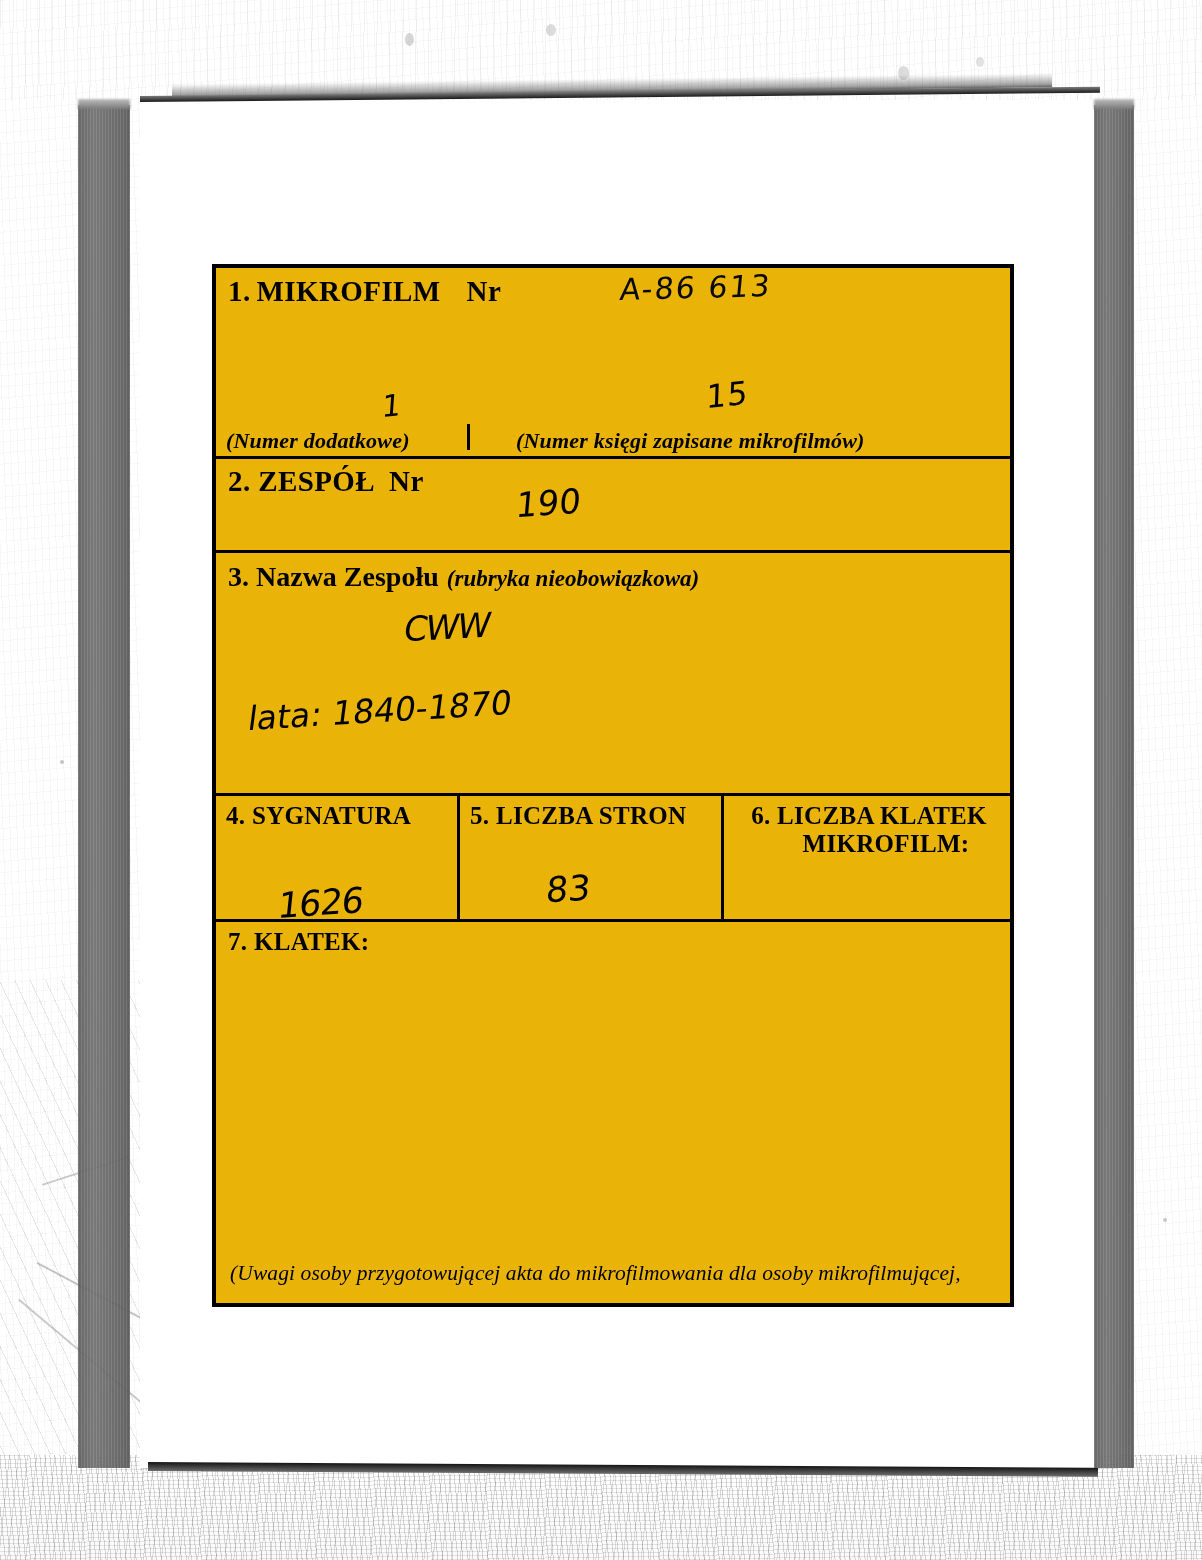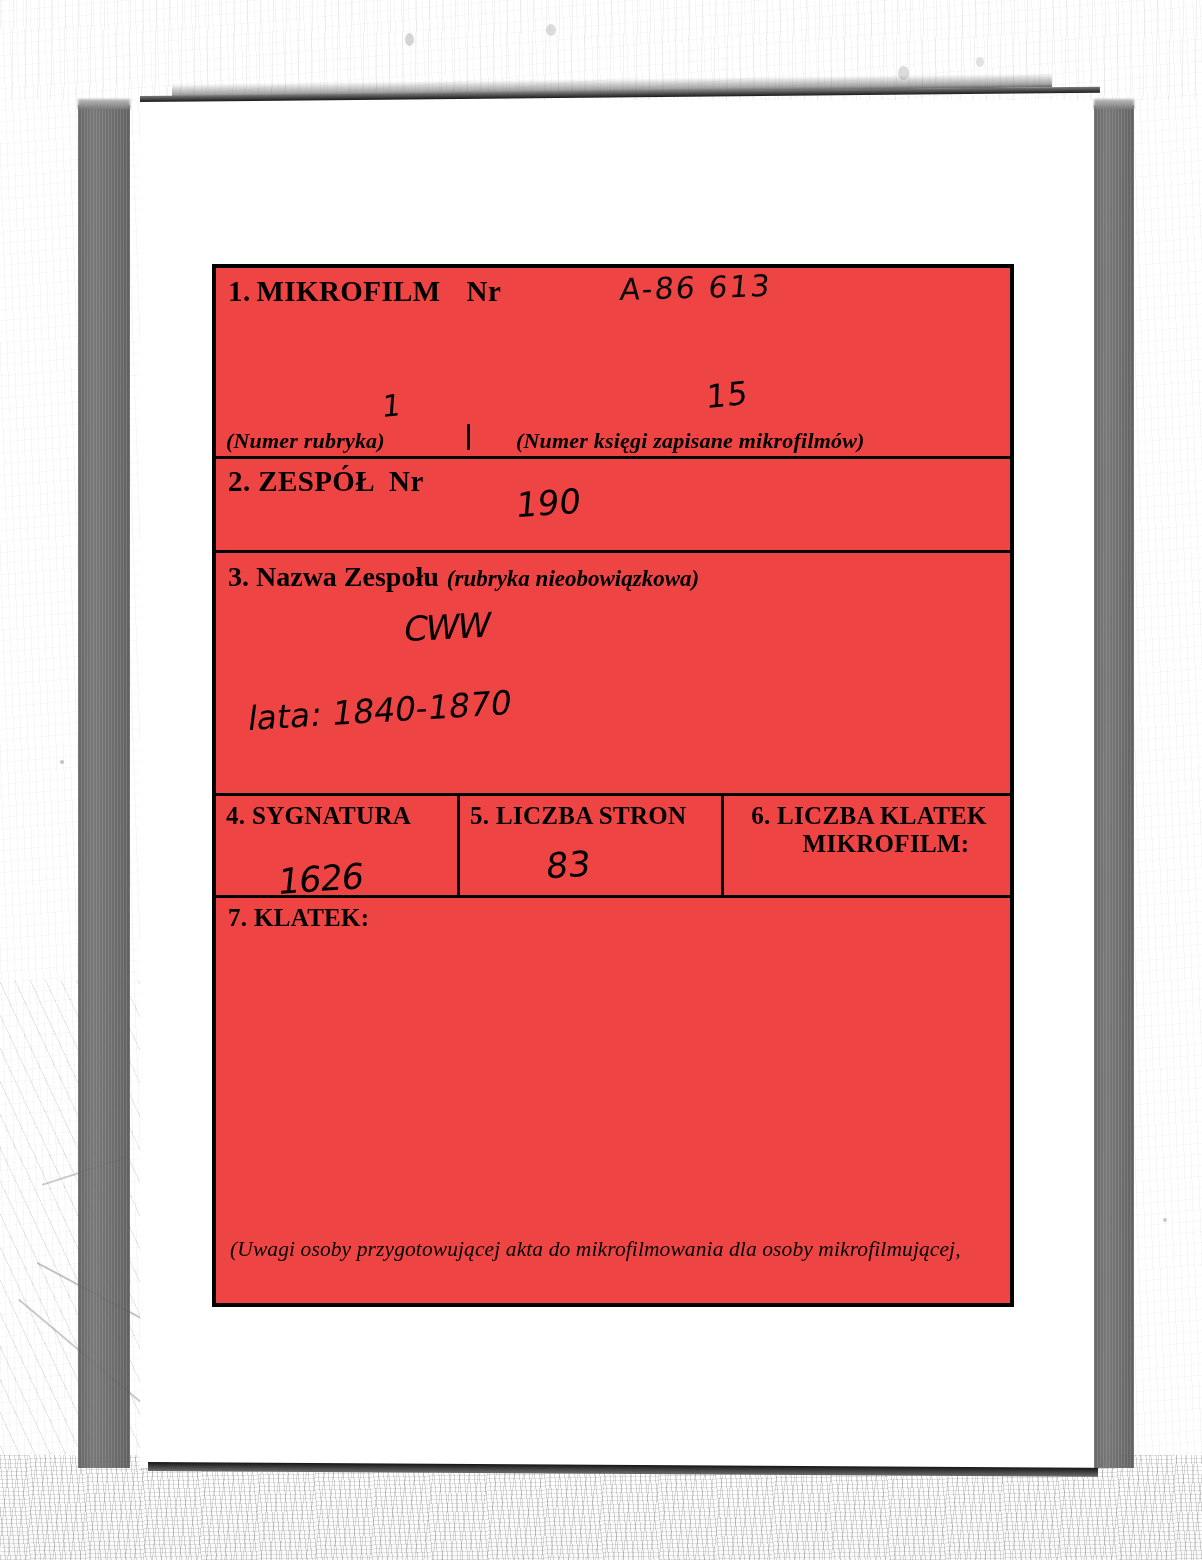--- a/index.html
+++ b/index.html
@@ -77,21 +77,21 @@
     position:absolute;height:10px;
     background:linear-gradient(180deg,#bdbdbd,#7a7a7a);
     filter:blur(1px);
   }
 
   
   #form-table{
     position:absolute;left:212px;top:264px;width:802px;height:1043px;
     border:4px solid #000;
     box-sizing:border-box;
-    background:#ef4444;
+    background:#eab308;
   }
   .row{position:relative;box-sizing:border-box;}
   .row-sep{border-bottom:3px solid #000;}
 
   
   #row-mikrofilm{height:191px;}
   #label-mikrofilm{
     position:absolute;left:12px;top:7px;
     font-size:29px;font-weight:bold;letter-spacing:.4px;
   }
@@ -156,21 +156,21 @@
     transform:rotate(-3deg) skewX(-12deg);
   }
   #value-nazwa-2{
     position:absolute;left:32px;top:138px;
     font-family:"DejaVu Sans", sans-serif;
     font-size:33px;letter-spacing:0px;
     transform:rotate(-3.5deg) skewX(-11deg);
   }
 
   
-  #row-counts{height:102px;display:flex;}
+  #row-counts{height:126px;display:flex;}
   .count-cell{position:relative;box-sizing:border-box;}
   #cell-sygnatura{width:244px;border-right:3px solid #000;}
   #cell-liczba-stron{width:264px;border-right:3px solid #000;}
   #cell-liczba-klatek{flex:1;}
   .count-head{
     position:absolute;top:6px;left:10px;right:6px;
     font-size:25px;font-weight:bold;letter-spacing:.3px;
   }
   #head-liczba-klatek{text-align:center;}
   #head-liczba-klatek .l2{display:block;margin-left:34px;}
@@ -229,21 +229,21 @@
 
 <div id="form-table">
 
   <div class="row row-sep" id="row-mikrofilm">
     <div id="label-mikrofilm">
       <span class="num">1.</span><span>MIKROFILM</span><span class="nr">Nr</span>
     </div>
     <div id="value-mikrofilm-nr">A-86 613</div>
     <div id="value-numer-archiwum">1</div>
     <div id="value-numer-ksiegi">15</div>
-    <div class="sub-caption" id="caption-numer-archiwum">(Numer rubryka)</div>
+    <div class="sub-caption" id="caption-numer-archiwum">(Numer dodatkowe)</div>
     <div id="row1-divider"></div>
     <div class="sub-caption" id="caption-numer-ksiegi">(Numer księgi zapisane mikrofilmów)</div>
   </div>
 
   <div class="row row-sep" id="row-zespol">
     <div id="label-zespol">
       <span class="num">2.</span> <span>ZESPÓŁ</span><span class="nr">Nr</span>
     </div>
     <div id="value-zespol-nr">190</div>
   </div>

